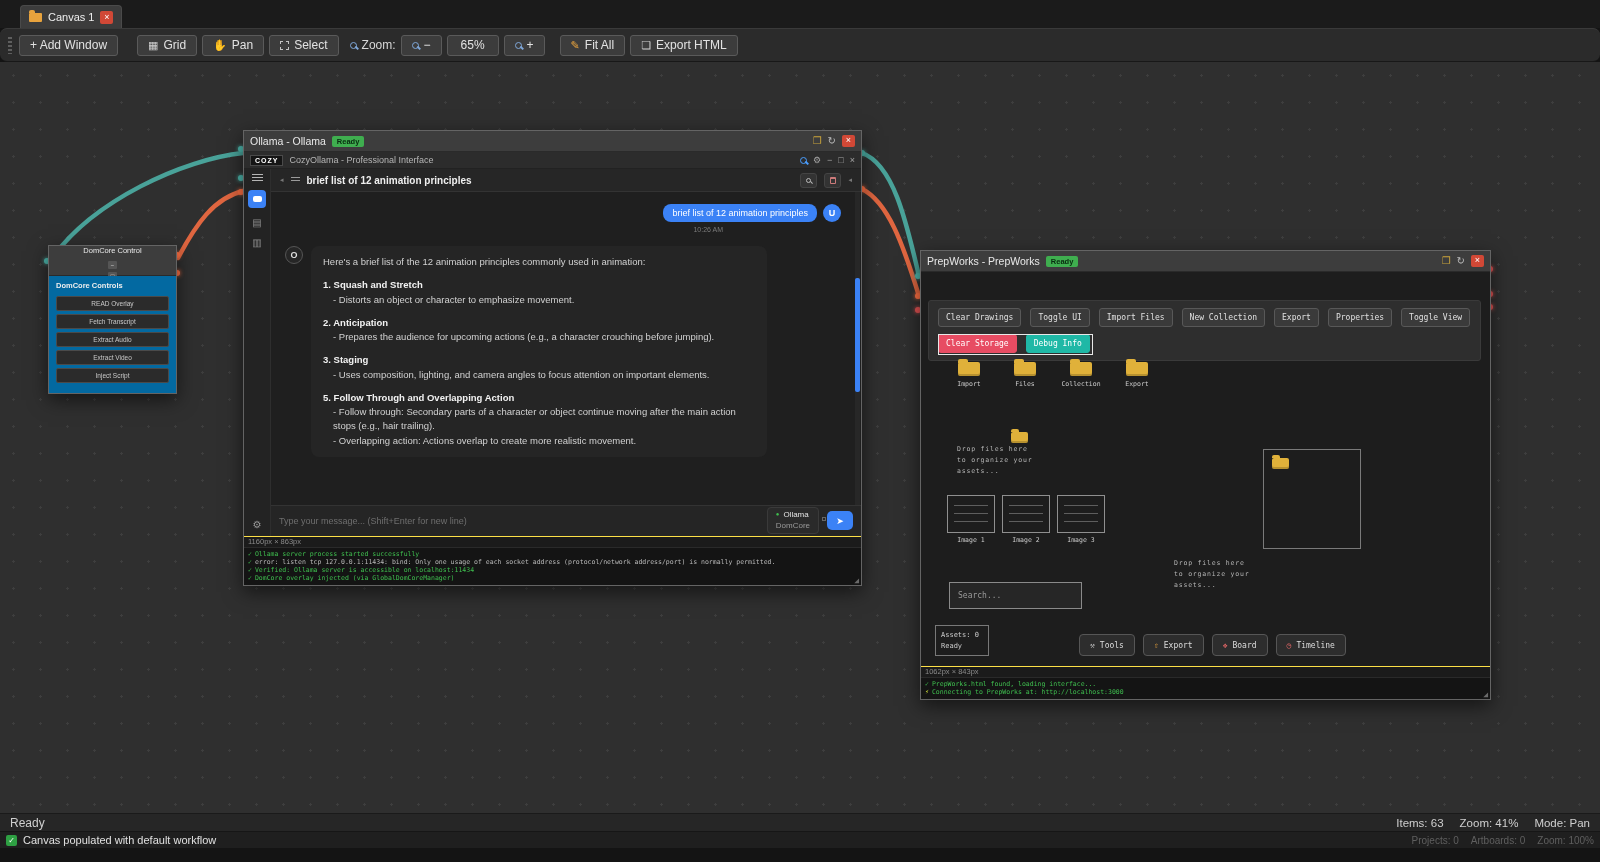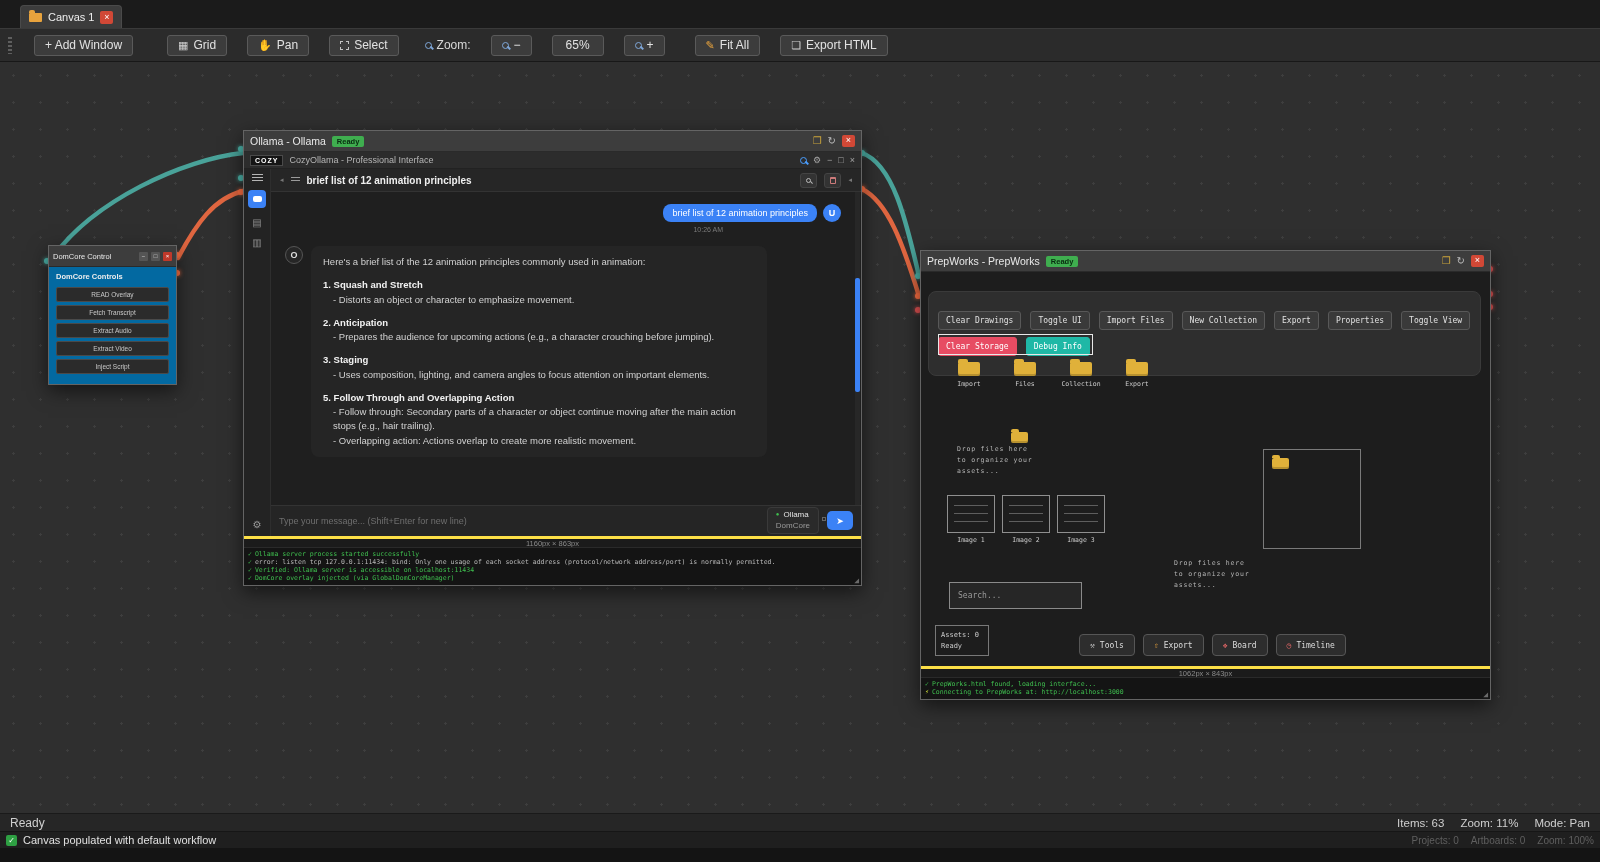--- a/index.html
+++ b/index.html
@@ -10,21 +10,21 @@
   .tabbar { height:28px; background:#1b1b1b; display:flex; align-items:flex-end; padding-left:20px; }
   .tab { display:flex; align-items:center; gap:6px; background:#3c3c3c; border:1px solid #4a4a4a;
     border-bottom:none; border-radius:4px 4px 0 0; height:23px; padding:0 8px; font-size:11px; color:#eee; }
   .folder-ic { width:13px; height:9px; background:#e8a33d; border-radius:1px; position:relative; }
   .folder-ic::before { content:''; position:absolute; top:-3px; left:0; width:6px; height:3px; background:#e8a33d; border-radius:2px 2px 0 0; }
   .tab-close { width:13px; height:13px; background:#d14836; color:#fff; border-radius:2px;
     font-size:9px; line-height:12px; text-align:center; cursor:pointer; }
 
   
   .toolbar { height:29px; background:#2b2b2b; border-top:1px solid #3a3a3a; border-bottom:1px solid #181818;
-    display:flex; align-items:center; gap:20px; padding:16px 8px; }
+    display:flex; align-items:center; gap:5px; padding:16px 8px;border-radius:7px; }
   .grip { width:4px; height:17px; background:repeating-linear-gradient(to bottom,#5f5f5f 0 2px,transparent 2px 4px); margin-right:2px; }
   .tbtn { display:flex; align-items:center; gap:5px; background:#3c3c3c; border:1px solid #5a5a5a; border-radius:3px;
     color:#e2e2e2; font-size:12px; font-family:"Liberation Sans",sans-serif; padding:3px 10px; height:21px; cursor:pointer; }
   .tbtn .ic { font-size:11px; line-height:1; }
   .ic-orange { color:#e8a33d; } .ic-lite { color:#cfcfcf; }
   .zoomlabel { display:flex; align-items:center; gap:5px; font-size:12px; color:#d8d8d8; margin-left:6px; }
   .mag { width:7px; height:7px; border:1.5px solid #7fa7d9; border-radius:50%; position:relative; display:inline-block; }
   .mag::after { content:''; position:absolute; width:4px; height:1.5px; background:#7fa7d9; transform:rotate(45deg); right:-3px; bottom:-1px; }
   .sel-ic { width:9px; height:9px; border:1px dashed #c4c4c4; display:inline-block; }
   .zoomval { min-width:52px; justify-content:center; }
@@ -41,32 +41,32 @@
   
   .win { position:absolute; background:#1e1e1e; border:1px solid #646464; box-shadow:0 6px 18px rgba(0,0,0,.55);
     display:flex; flex-direction:column; }
   .win-title { height:19px; background:#3d3d3d; border-bottom:1px solid #2a2a2a; display:flex; align-items:center;
     gap:6px; padding:10px 6px; font-size:10.5px; color:#e8e8e8; flex:none; }
   .badge { background:#3fae4f; color:#082b10; font-size:7.5px; font-weight:bold; padding:1px 5px; border-radius:2px; }
   .win-sp { flex:1; }
   .wico { font-size:10px; color:#bbb; cursor:pointer; line-height:1; }
   .wico.copy { color:#c9a33b; }
   .wico.close { background:#d14836; color:#fff; width:13px; height:12px; border-radius:2px; font-size:9px; text-align:center; line-height:11px; }
-  .size-strip { height:11px; background:#1b1b1b; border-top:3px solid #fde047; font-size:7.5px; color:#8a8a8a; padding:0 4px; flex:none;text-align:center; }
+  .size-strip { height:11px; background:#1b1b1b; border-top:1px solid #fde047; font-size:7.5px; color:#8a8a8a; padding:0 4px; flex:none; }
   .console { background:#141414; border-top:1px solid #2a2a2a; padding:2px 4px 3px; font-family:"DejaVu Sans Mono",monospace;
     font-size:6.5px; line-height:1.25; color:#3fbf4f; position:relative; flex:none; }
   .cline { white-space:nowrap; overflow:hidden; }
   .cline .pfx { color:#3fbf4f; margin-right:3px; }
   .cline.err { color:#b9b9b9; }
   .pfx.bolt { color:#cddc39; }
   .resize { position:absolute; right:2px; bottom:0; color:#6a6a6a; font-size:8px; line-height:1; }
 
   
   .dom { left:48px; top:183px; width:129px; }
-  .dom .win-title { height:21px; font-size:7.5px; padding:0 4px; gap:3px; }
+  .dom .win-title { height:30px; font-size:7.5px; padding:0 4px; gap:3px;flex-direction:column; }
   .dbox { width:9px; height:9px; background:#555; color:#ddd; font-size:6px; text-align:center; line-height:8px; border-radius:1px; cursor:pointer; }
   .dbox.close { background:#c0392b; color:#fff; }
   .dom-body { background:#0369a1; padding:5px 7px 7px; }
   .dom-head { font-size:7.5px; font-weight:bold; color:#eee; margin-bottom:6px; }
   .dom-btn { display:block; width:100%; height:15px; margin-bottom:3px; background:#2b2b2b; border:1px solid #4a4a4a;
     border-radius:2px; color:#c9c9c9; font-size:6.5px; font-family:"Liberation Sans",sans-serif; cursor:pointer; }
 
   
   .oll { left:243px; top:68px; width:619px; height:456px; }
   .app { flex:1; display:flex; flex-direction:column; background:#1b1b1b; min-height:0; }
@@ -113,21 +113,21 @@
   .chip { background:#2a2a2a; border:1px solid #3a3a3a; border-radius:4px; padding:2px 8px; font-size:8px; line-height:1.3; position:relative; }
   .chip .r1 { display:flex; align-items:center; gap:4px; color:#e2e2e2; }
   .gdot { color:#3fbf4f; font-size:6px; }
   .chip .r2 { color:#9a9a9a; }
   .chip-box { position:absolute; right:-8px; top:9px; width:4px; height:4px; border:1px solid #666; }
   .send { width:26px; height:19px; background:#3b82f6; border:none; border-radius:5px; color:#fff; font-size:9px; cursor:pointer; }
 
   
   .pw { left:920px; top:188px; width:571px; height:450px; }
   .pw-content { flex:1; position:relative; background:#1d1d1d; min-height:0; font-family:"DejaVu Sans Mono",monospace; }
-  .pw-toolbar { position:absolute; left:7px; top:19px; right:9px; background:#2e2e2e; border:1px solid #3a3a3a; border-radius:8px; padding:19px 9px; }
+  .pw-toolbar { position:absolute; left:7px; top:28px; right:9px; background:#2e2e2e; border:1px solid #3a3a3a; border-radius:3px; padding:7px 9px; }
   .pw-row { display:flex; gap:9px; }
   .pw-row + .pw-row { margin-top:7px; }
   .pwbtn { background:#3a3a3a; border:1px solid #585858; border-radius:3px; color:#e0e0e0;
     font-family:"DejaVu Sans Mono",monospace; font-size:8px; padding:4px 7px; cursor:pointer; white-space:nowrap; }
   .pwbtn.danger { background:#e74c63; border-color:#e74c63; color:#fff; }
   .pwbtn.info { background:#1fb8a6; border-color:#1fb8a6; color:#fff; }
   .pw-selrect { position:absolute; left:17px; top:62px; width:155px; height:21px; border:1px solid #e8e8e8; z-index:3; }
   .pw-folders { position:absolute; left:26px; top:90px; display:flex; gap:12px; }
   .pw-folder { width:44px; display:flex; flex-direction:column; align-items:center; cursor:pointer; }
   .fold { width:22px; height:14px; background:#e0b13a; border-radius:2px; position:relative; box-shadow:inset 0 -2px 0 rgba(0,0,0,.18); }
@@ -491,21 +491,21 @@
       <span class="resize">◢</span>
     </div>
   </div>
 
 </div>
 
 <div class="statusbar">
   <span>Ready</span>
   <span class="right">
     <span>Items: 63</span>
-    <span>Zoom: 11%</span>
+    <span>Zoom: 41%</span>
     <span>Mode: Pan</span>
   </span>
 </div>
 <div class="infobar">
   <span class="chk">✓</span>
   <span class="msg">Canvas populated with default workflow</span>
   <span class="right">
     <span>Projects: 0</span>
     <span>Artboards: 0</span>
     <span>Zoom: 100%</span>

